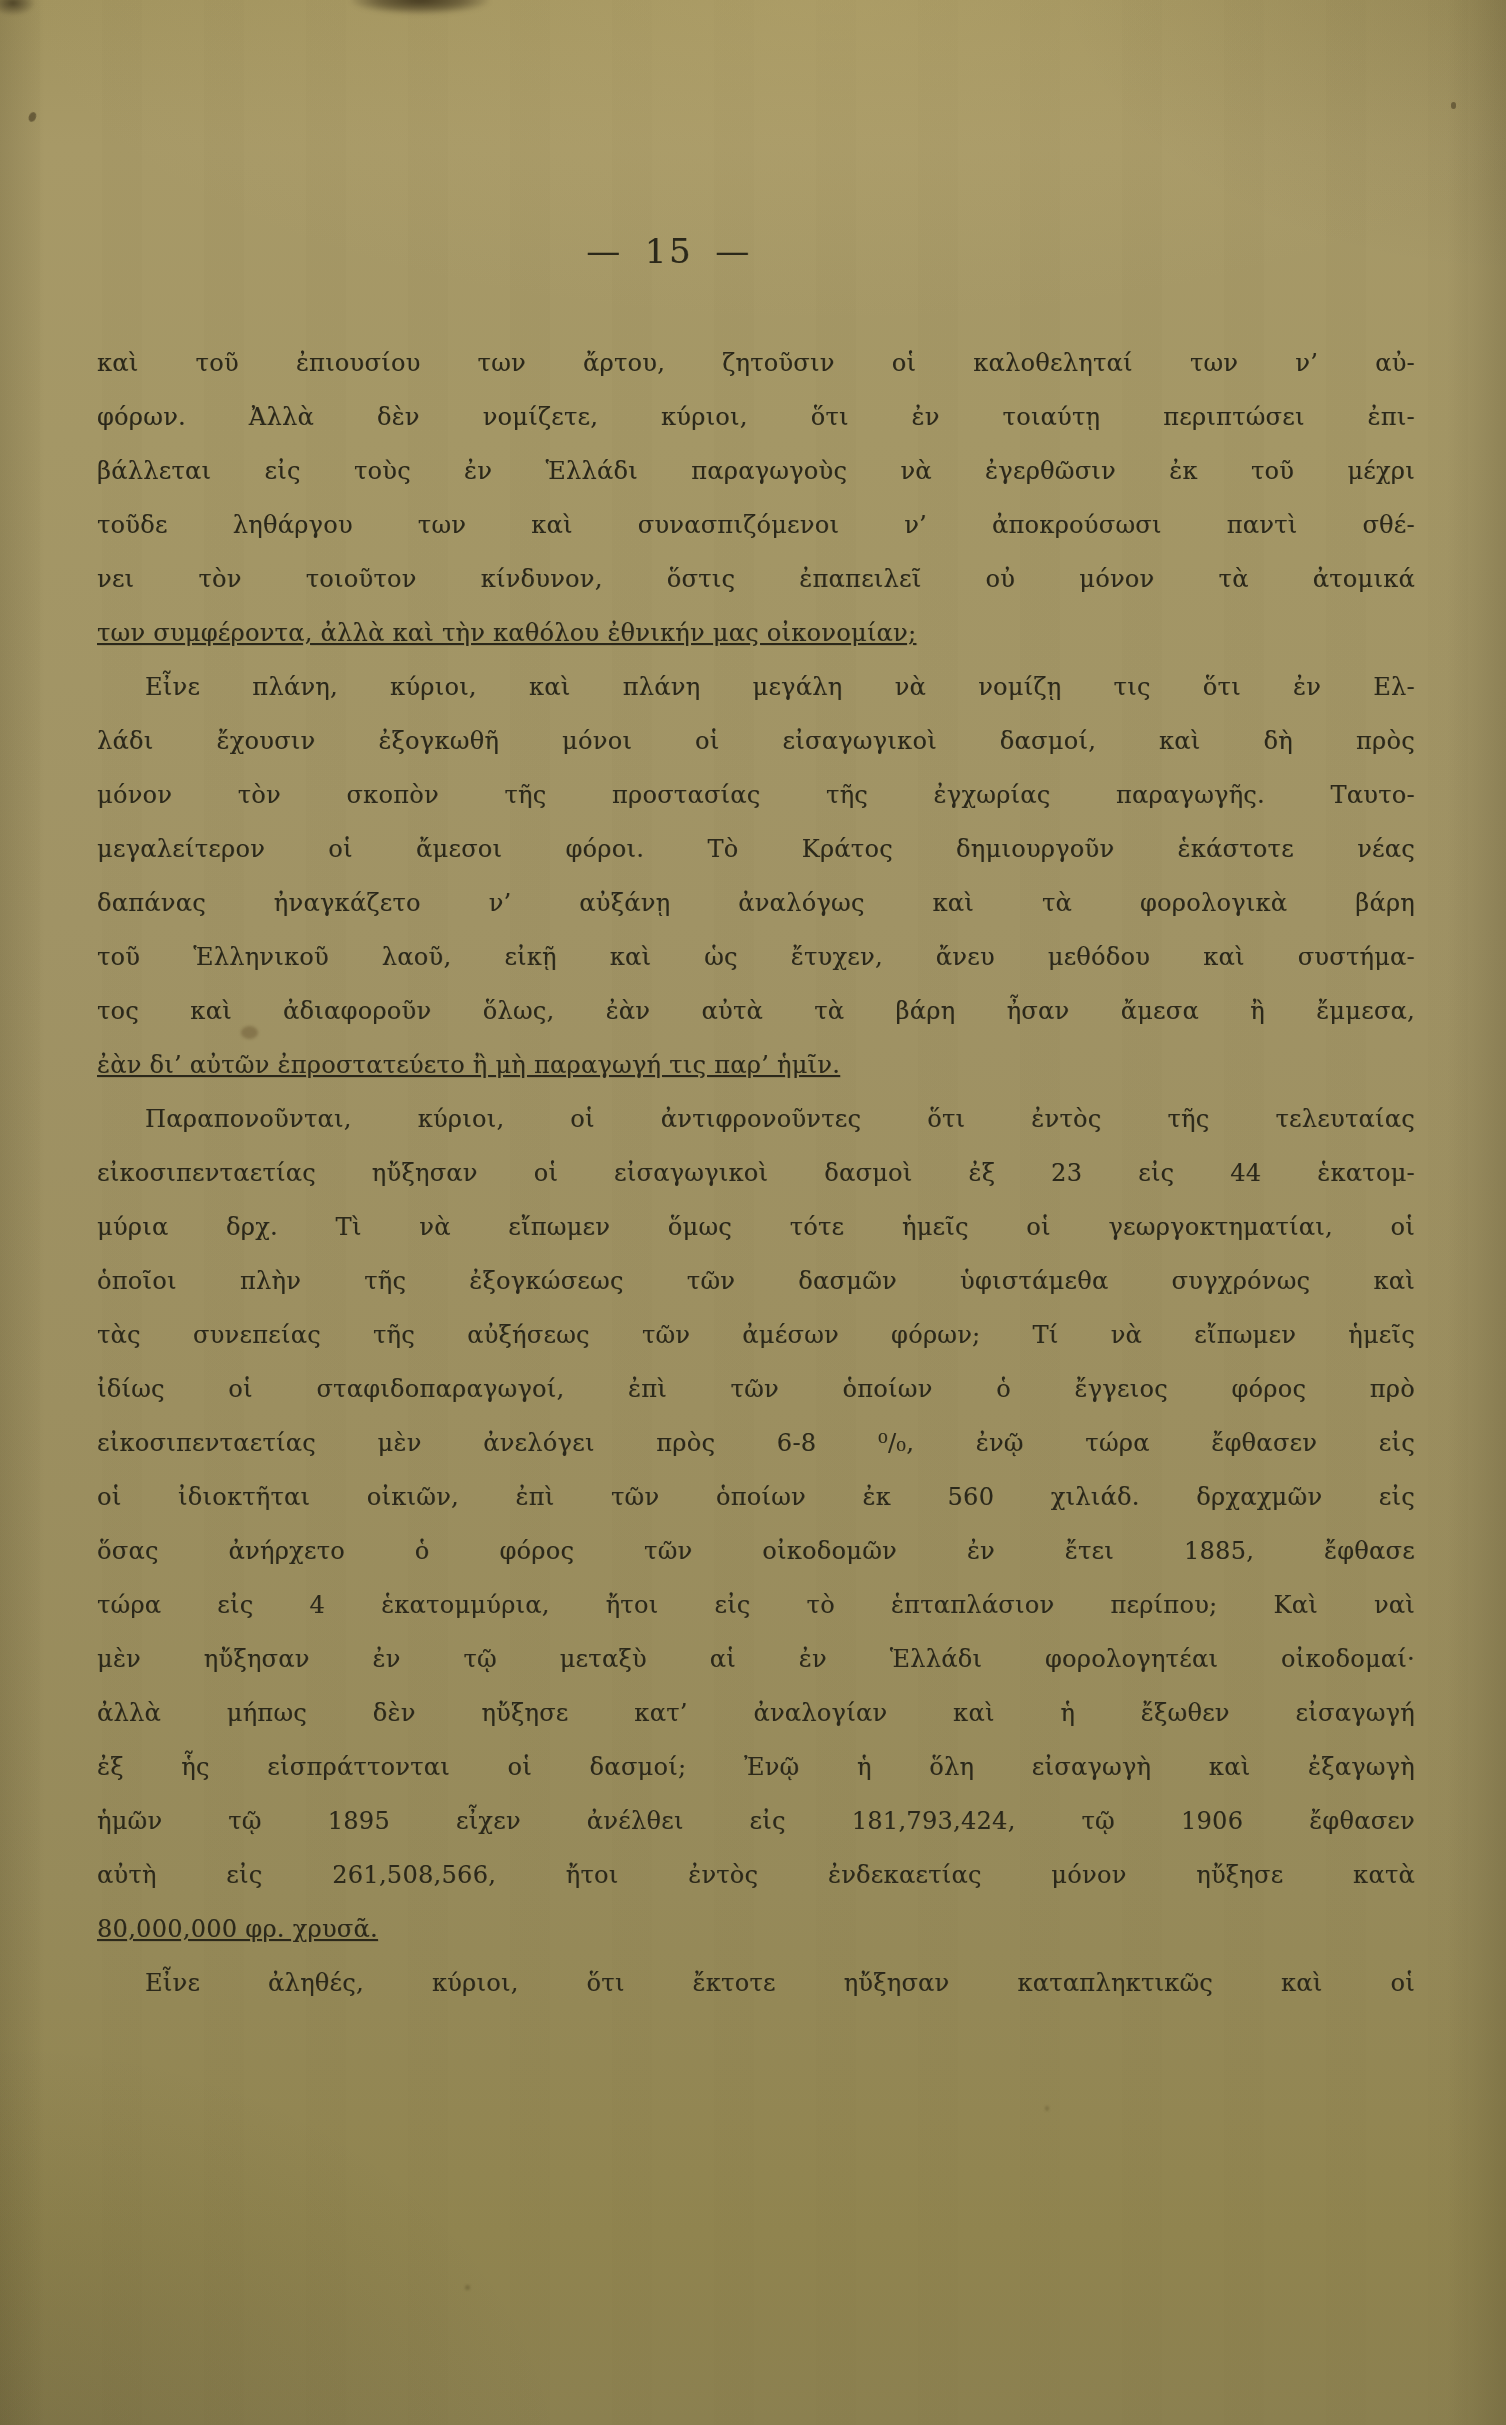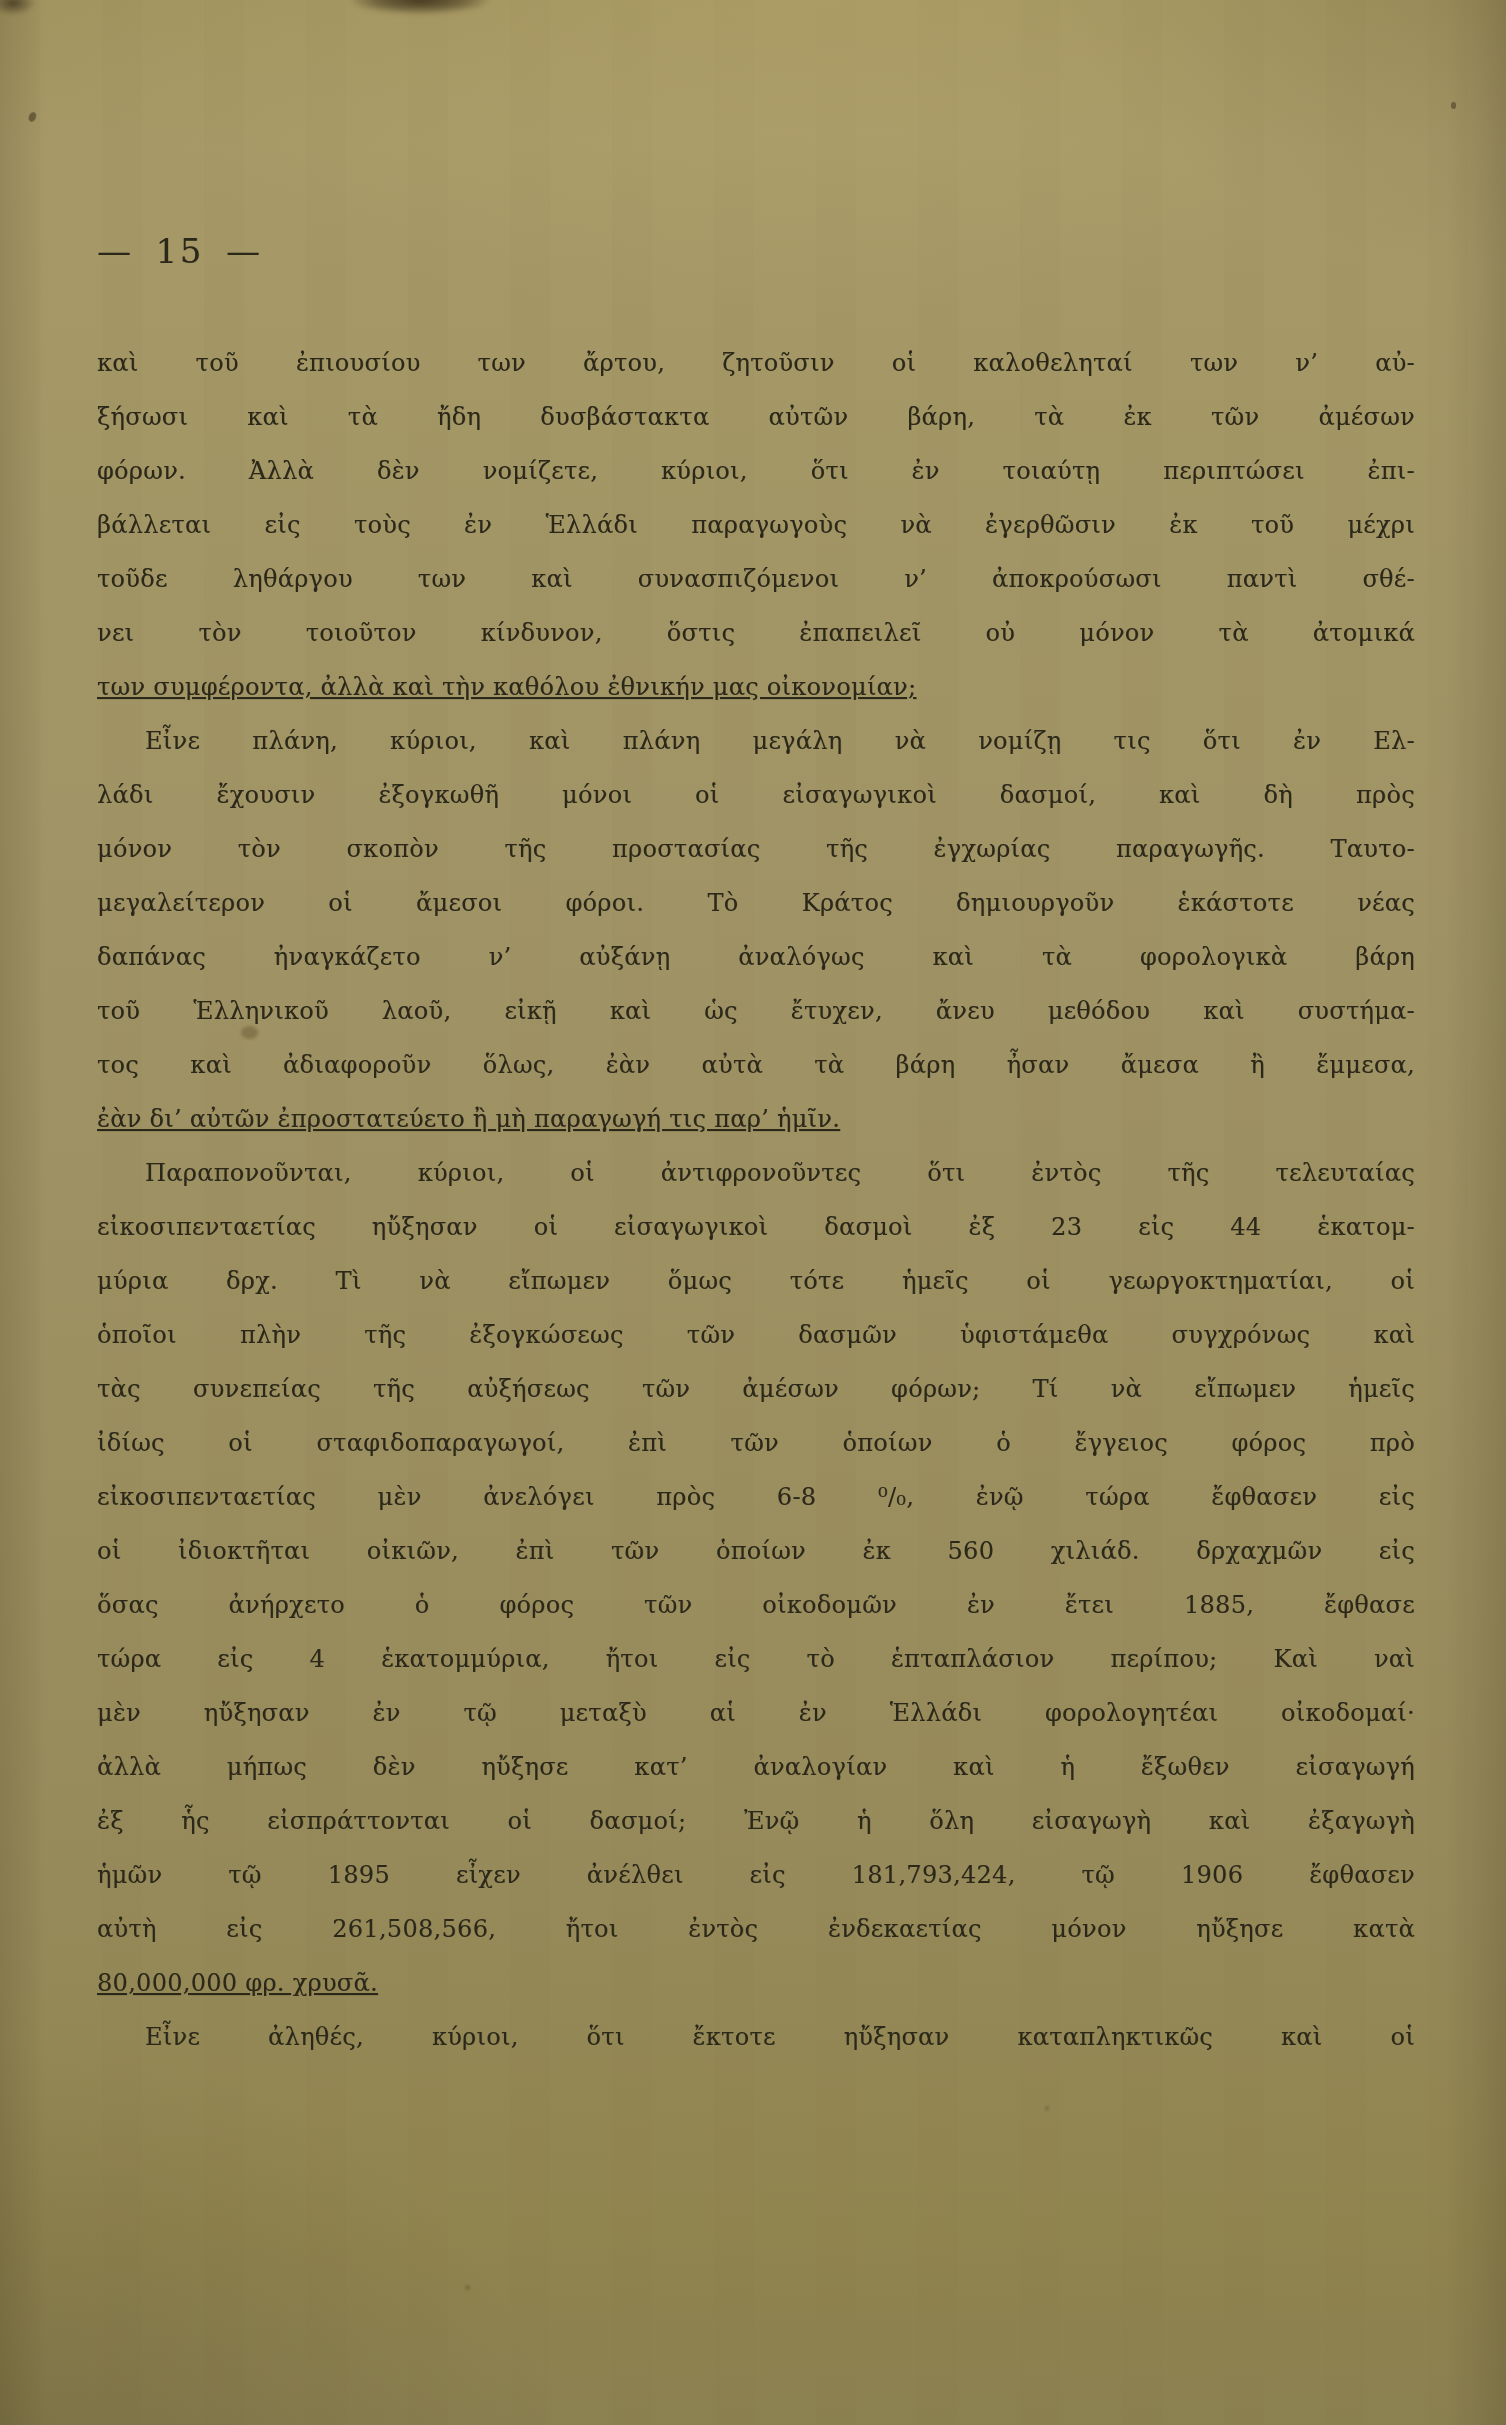--- a/index.html
+++ b/index.html
@@ -23,20 +23,21 @@
       radial-gradient(654px 447px at 101% -2%, rgba(50,42,20,0.14), rgba(50,42,20,0) 72%),
       linear-gradient(90deg, rgba(55,47,22,0.15) 0%, rgba(55,47,22,0) 3%, rgba(55,47,22,0) 96%, rgba(55,47,22,0.20) 100%),
       repeating-linear-gradient(90deg, rgba(120,106,62,0.045) 0px, rgba(120,106,62,0.045) 40px, rgba(0,0,0,0) 40px, rgba(0,0,0,0) 102px),
       linear-gradient(180deg, #a2945f 0%, #a79967 6%, #a49766 18%, #a09365 38%, #9c8f60 58%, #968a5a 78%, #90844f 92%, #8b8050 100%);
   }
   .page-number {
     position: absolute;
     top: 231px;
     left: 97px;
     width: 1144px;
+    text-align: center;
     font-size: 34px;
     letter-spacing: 2.6px;
     word-spacing: 8.6px;
     color: #2b281a;
     text-shadow: 0.4px 0.4px 0.6px rgba(43,40,26,0.35);
   }
   .text-block {
     position: absolute;
     top: 336px;
     left: 97px;
@@ -91,21 +92,20 @@
   <div class="speck speck-dot-a"></div>
   <div class="speck speck-dot-b"></div>
   <div class="speck speck-smudge"></div>
   <div class="speck speck-dot-c"></div>
   <div class="speck speck-dot-d"></div>
 
   <div class="page-number">— 15 —</div>
 
   <div class="text-block">
       <div class="line">καὶ τοῦ ἐπιουσίου των ἄρτου, ζητοῦσιν οἱ καλοθεληταί των ν’ αὐ-</div>
-      <div class="line">ξήσωσι καὶ τὰ ἤδη δυσβάστακτα αὐτῶν βάρη, τὰ ἐκ τῶν ἀμέσων</div>
       <div class="line">φόρων. Ἀλλὰ δὲν νομίζετε, κύριοι, ὅτι ἐν τοιαύτῃ περιπτώσει ἐπι-</div>
       <div class="line">βάλλεται εἰς τοὺς ἐν Ἑλλάδι παραγωγοὺς νὰ ἐγερθῶσιν ἐκ τοῦ μέχρι</div>
       <div class="line">τοῦδε ληθάργου των καὶ συνασπιζόμενοι ν’ ἀποκρούσωσι παντὶ σθέ-</div>
       <div class="line">νει τὸν τοιοῦτον κίνδυνον, ὅστις ἐπαπειλεῖ οὐ μόνον τὰ ἀτομικά</div>
       <div class="line end">των συμφέροντα, ἀλλὰ καὶ τὴν καθόλου ἐθνικήν μας οἰκονομίαν;</div>
       <div class="line indent">Εἶνε πλάνη, κύριοι, καὶ πλάνη μεγάλη νὰ νομίζῃ τις ὅτι ἐν Ελ-</div>
       <div class="line">λάδι ἔχουσιν ἐξογκωθῆ μόνοι οἱ εἰσαγωγικοὶ δασμοί, καὶ δὴ πρὸς</div>
       <div class="line">μόνον τὸν σκοπὸν τῆς προστασίας τῆς ἐγχωρίας παραγωγῆς. Ταυτο-</div>
       <div class="line">μεγαλείτερον οἱ ἄμεσοι φόροι. Τὸ Κράτος δημιουργοῦν ἑκάστοτε νέας</div>
       <div class="line">δαπάνας ἠναγκάζετο ν’ αὐξάνῃ ἀναλόγως καὶ τὰ φορολογικὰ βάρη</div>

